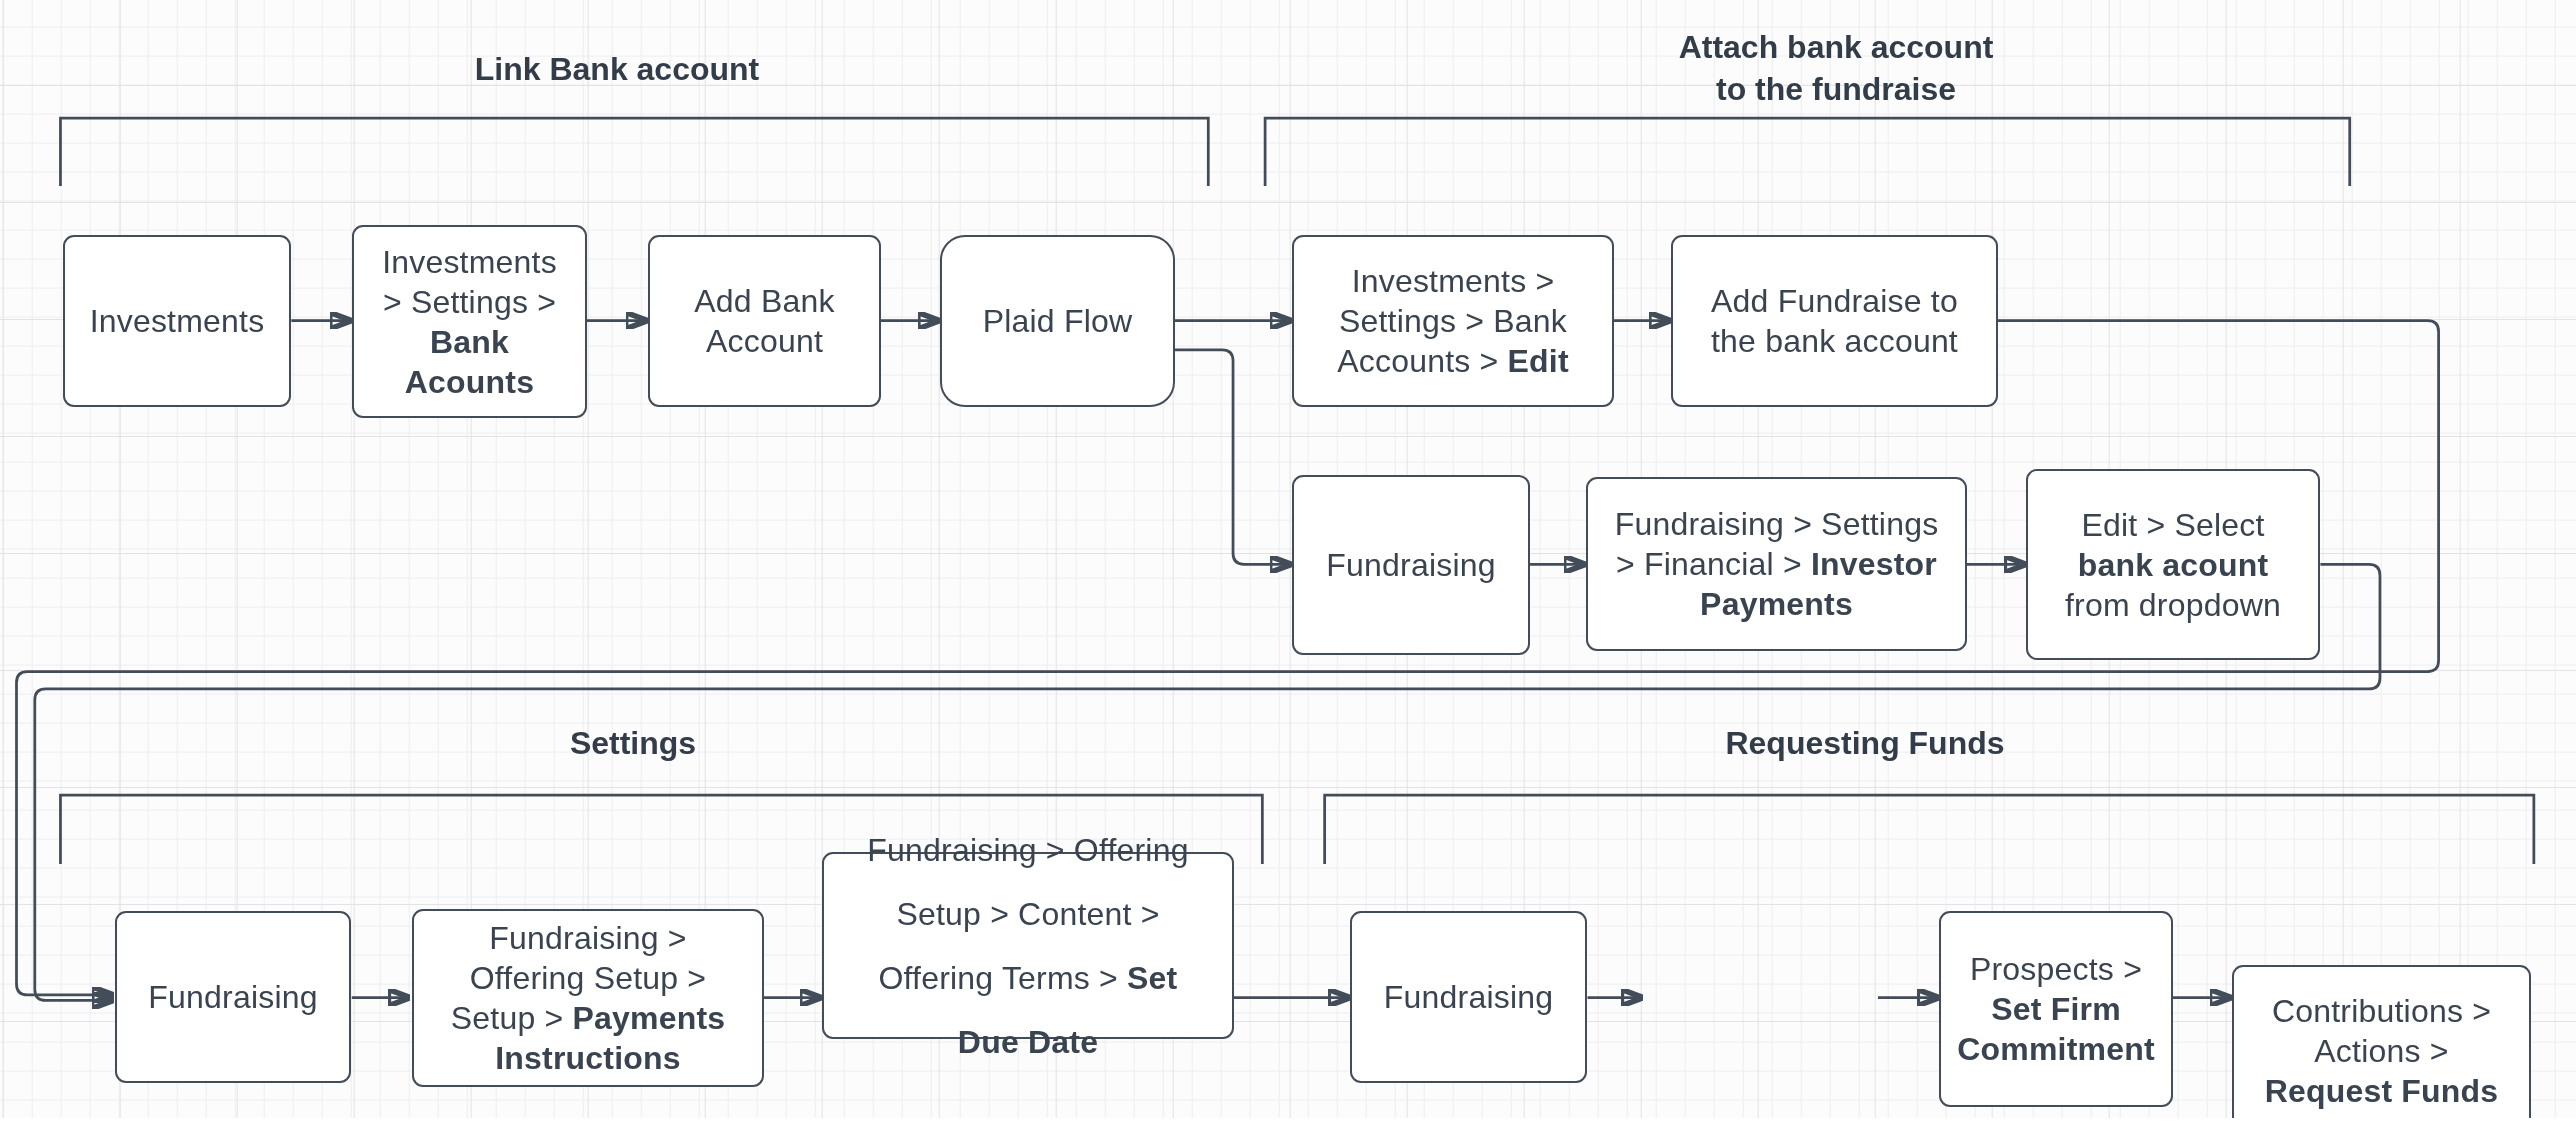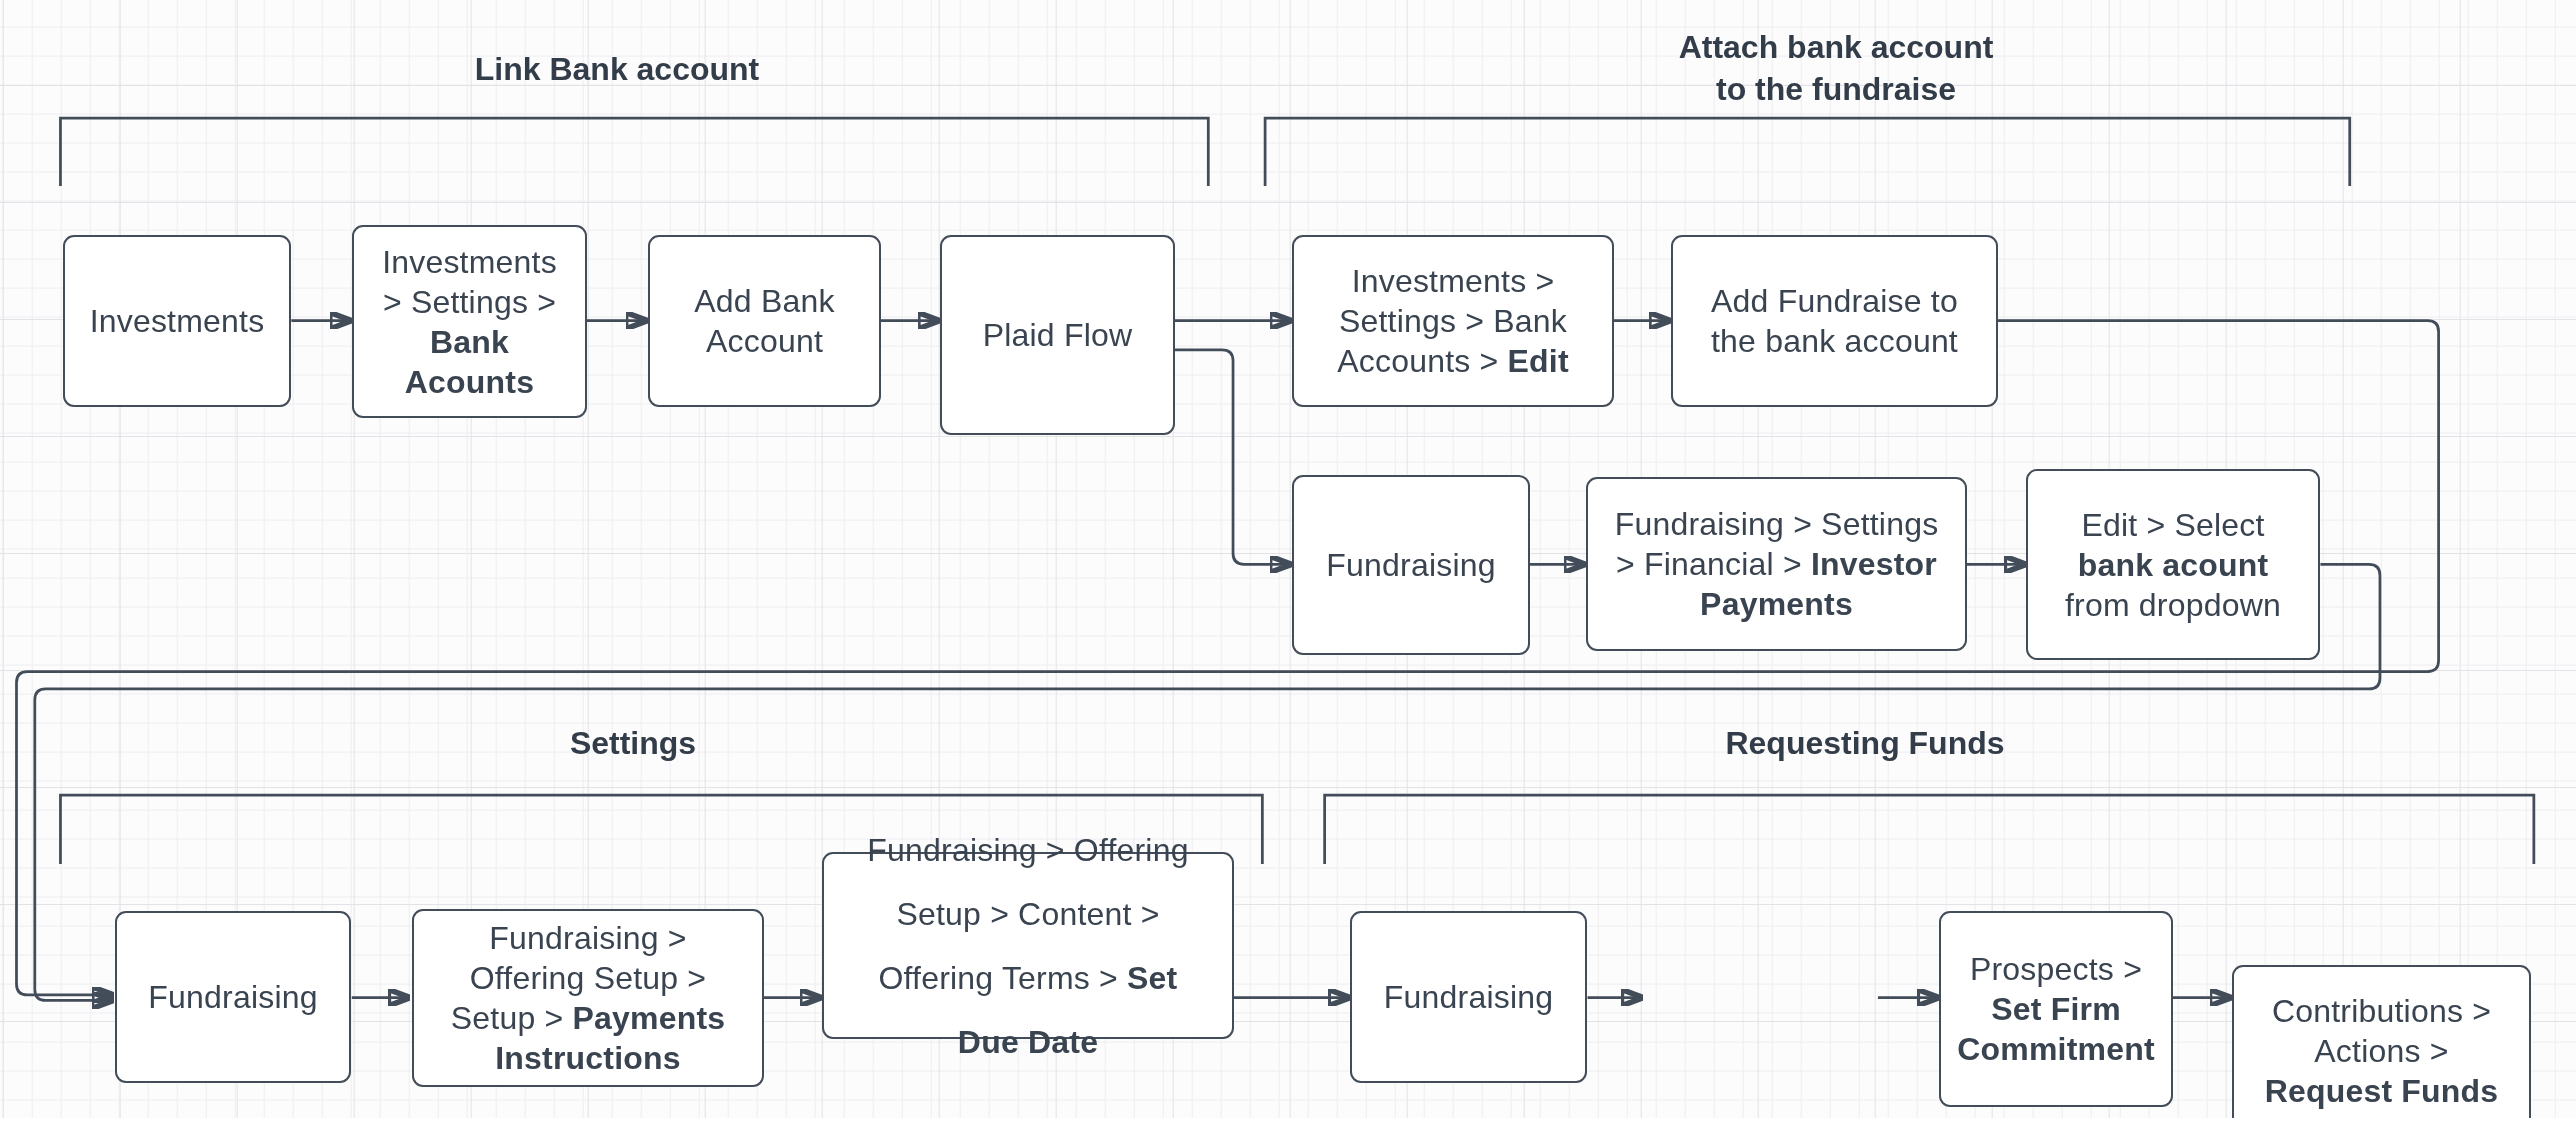--- a/index.html
+++ b/index.html
@@ -125,21 +125,21 @@
   <div class="node" style="left:352px;top:225px;width:235px;height:193px;">
       <div><span>Investments</span></div>
       <div><span>&gt; Settings &gt;</span></div>
       <div><b>Bank</b></div>
       <div><b>Acounts</b></div>
     </div>
   <div class="node" style="left:648px;top:235px;width:233px;height:172px;">
       <div><span>Add Bank</span></div>
       <div><span>Account</span></div>
     </div>
-  <div class="node" style="left:940px;top:235px;width:235px;height:200px;">
+  <div class="node" style="left:940px;top:235px;width:235px;height:172px;border-radius:25px;">
       <div><span>Plaid Flow</span></div>
     </div>
   <div class="node" style="left:1292px;top:235px;width:322px;height:172px;">
       <div><span>Investments &gt;</span></div>
       <div><span>Settings &gt; Bank</span></div>
       <div><span>Accounts &gt; </span><b>Edit</b></div>
     </div>
   <div class="node" style="left:1671px;top:235px;width:327px;height:172px;">
       <div><span>Add Fundraise to</span></div>
       <div><span>the bank account</span></div>

